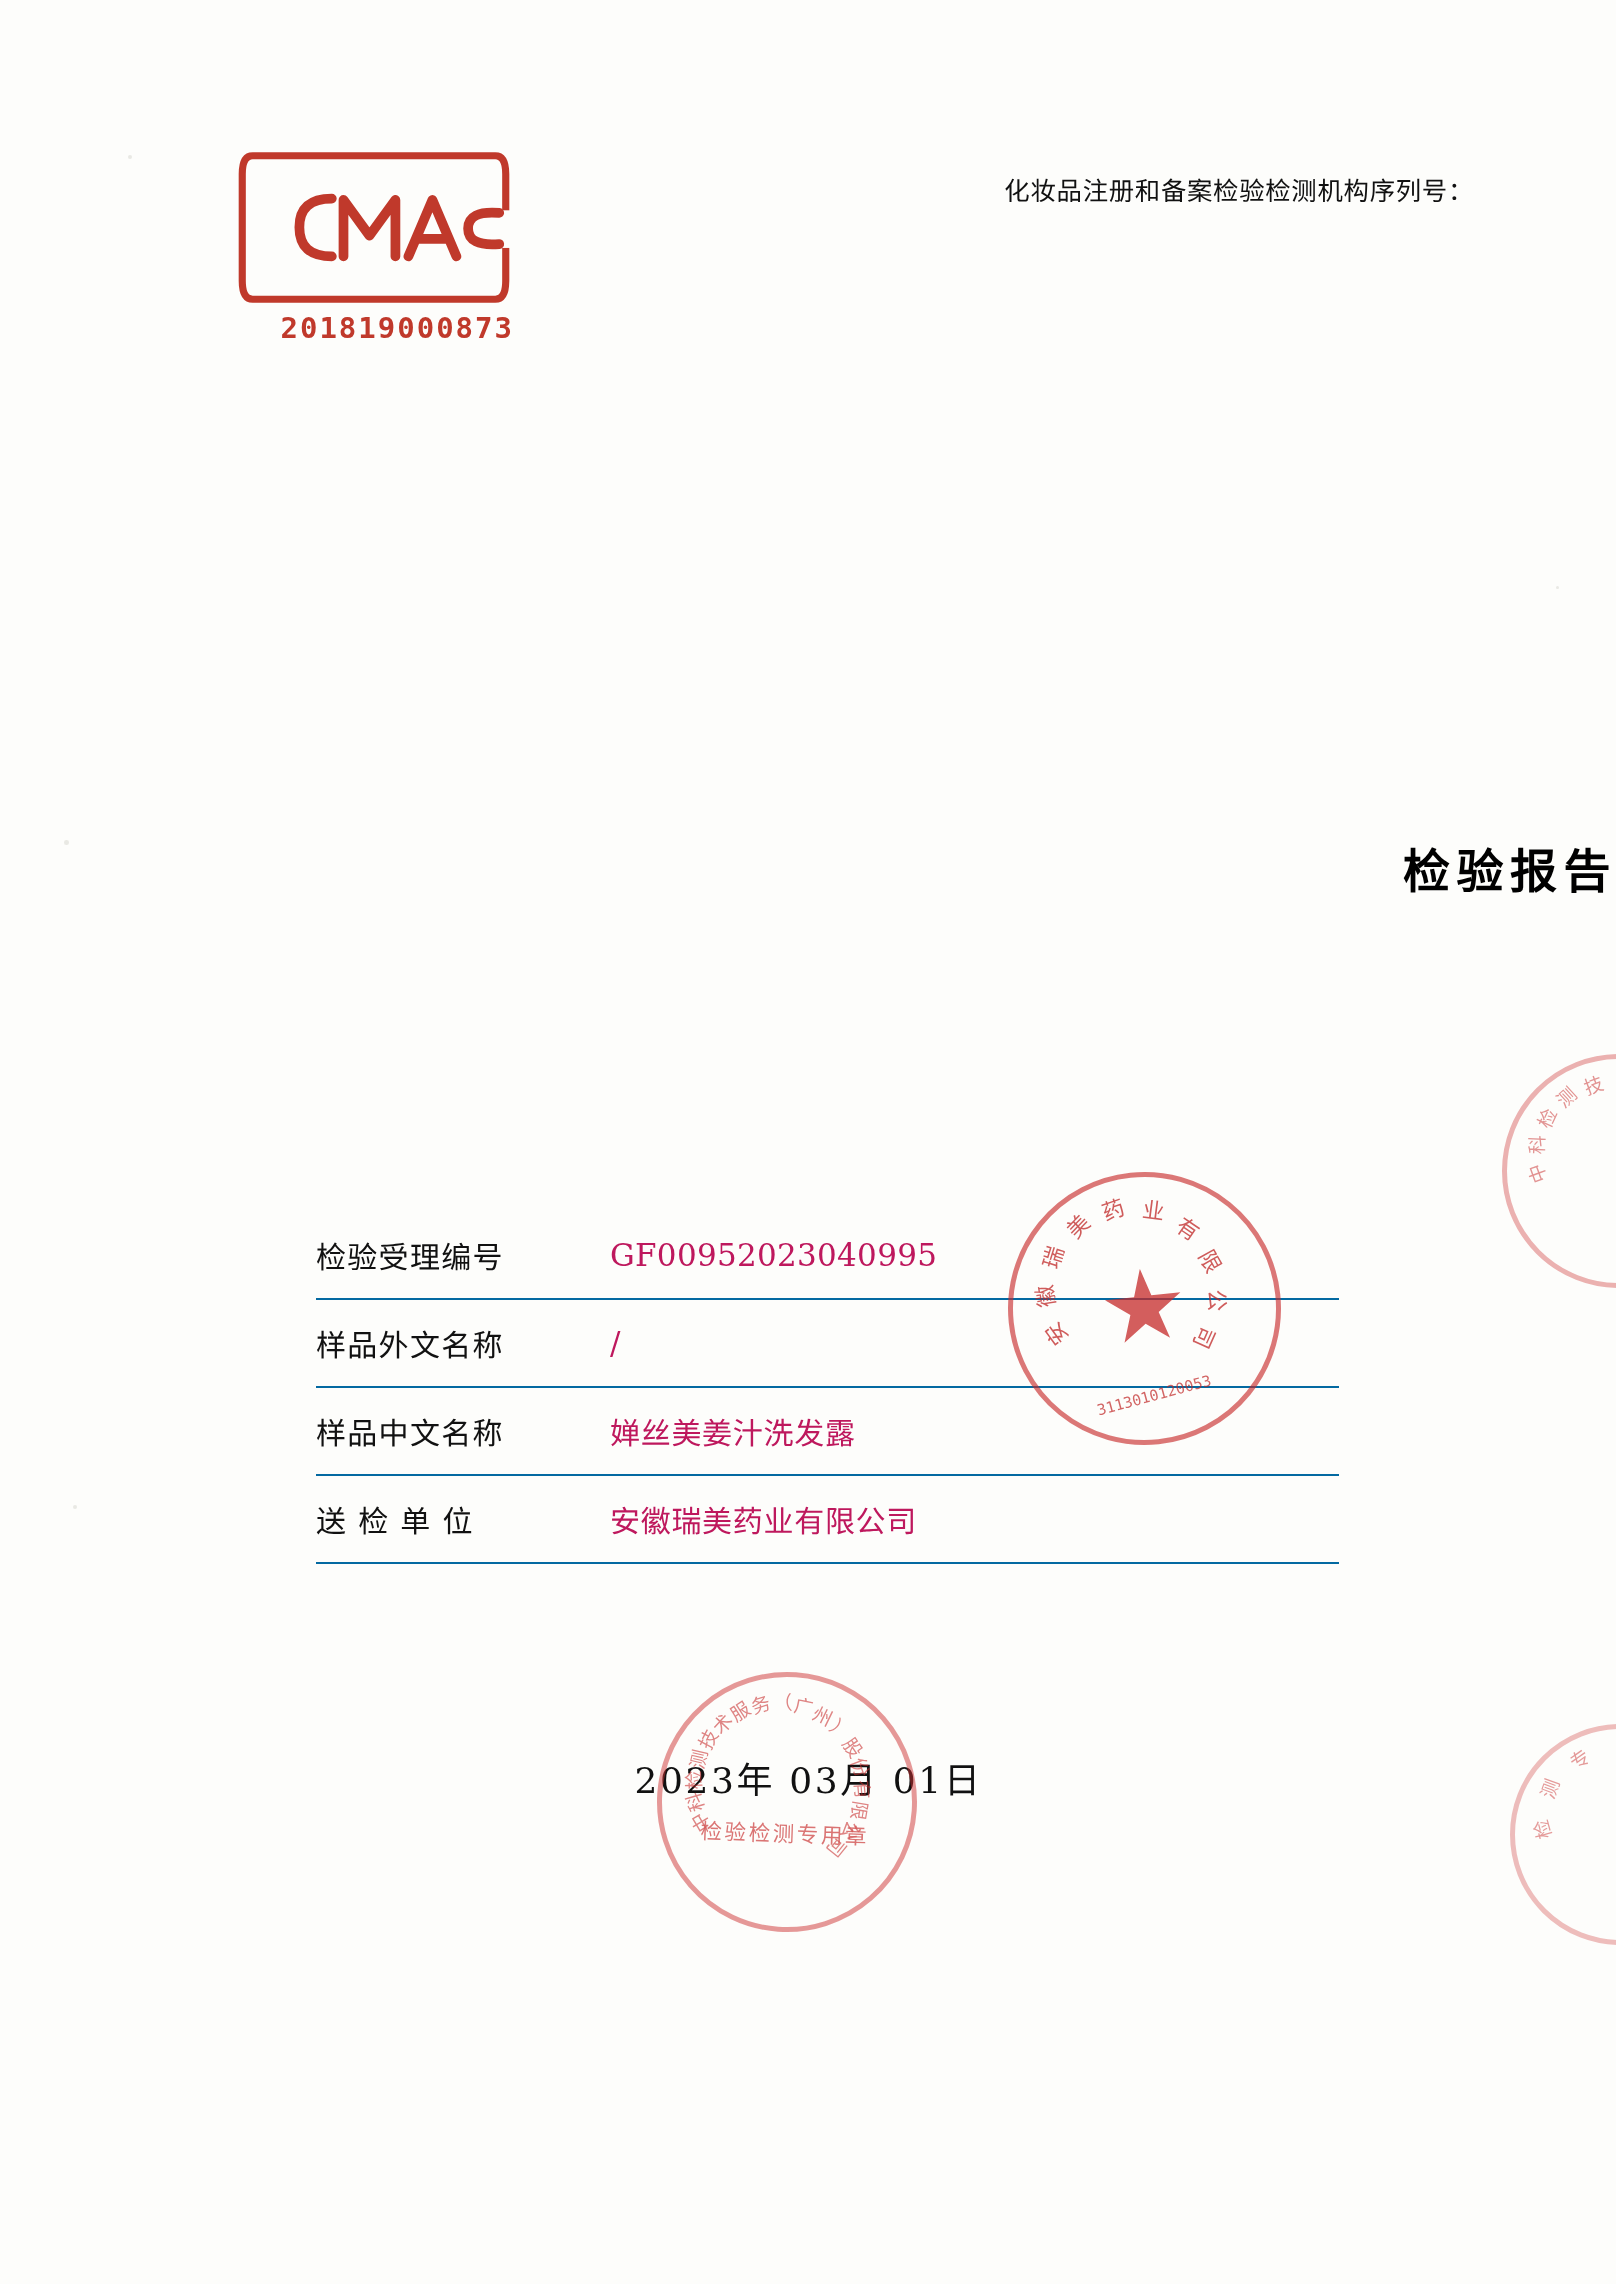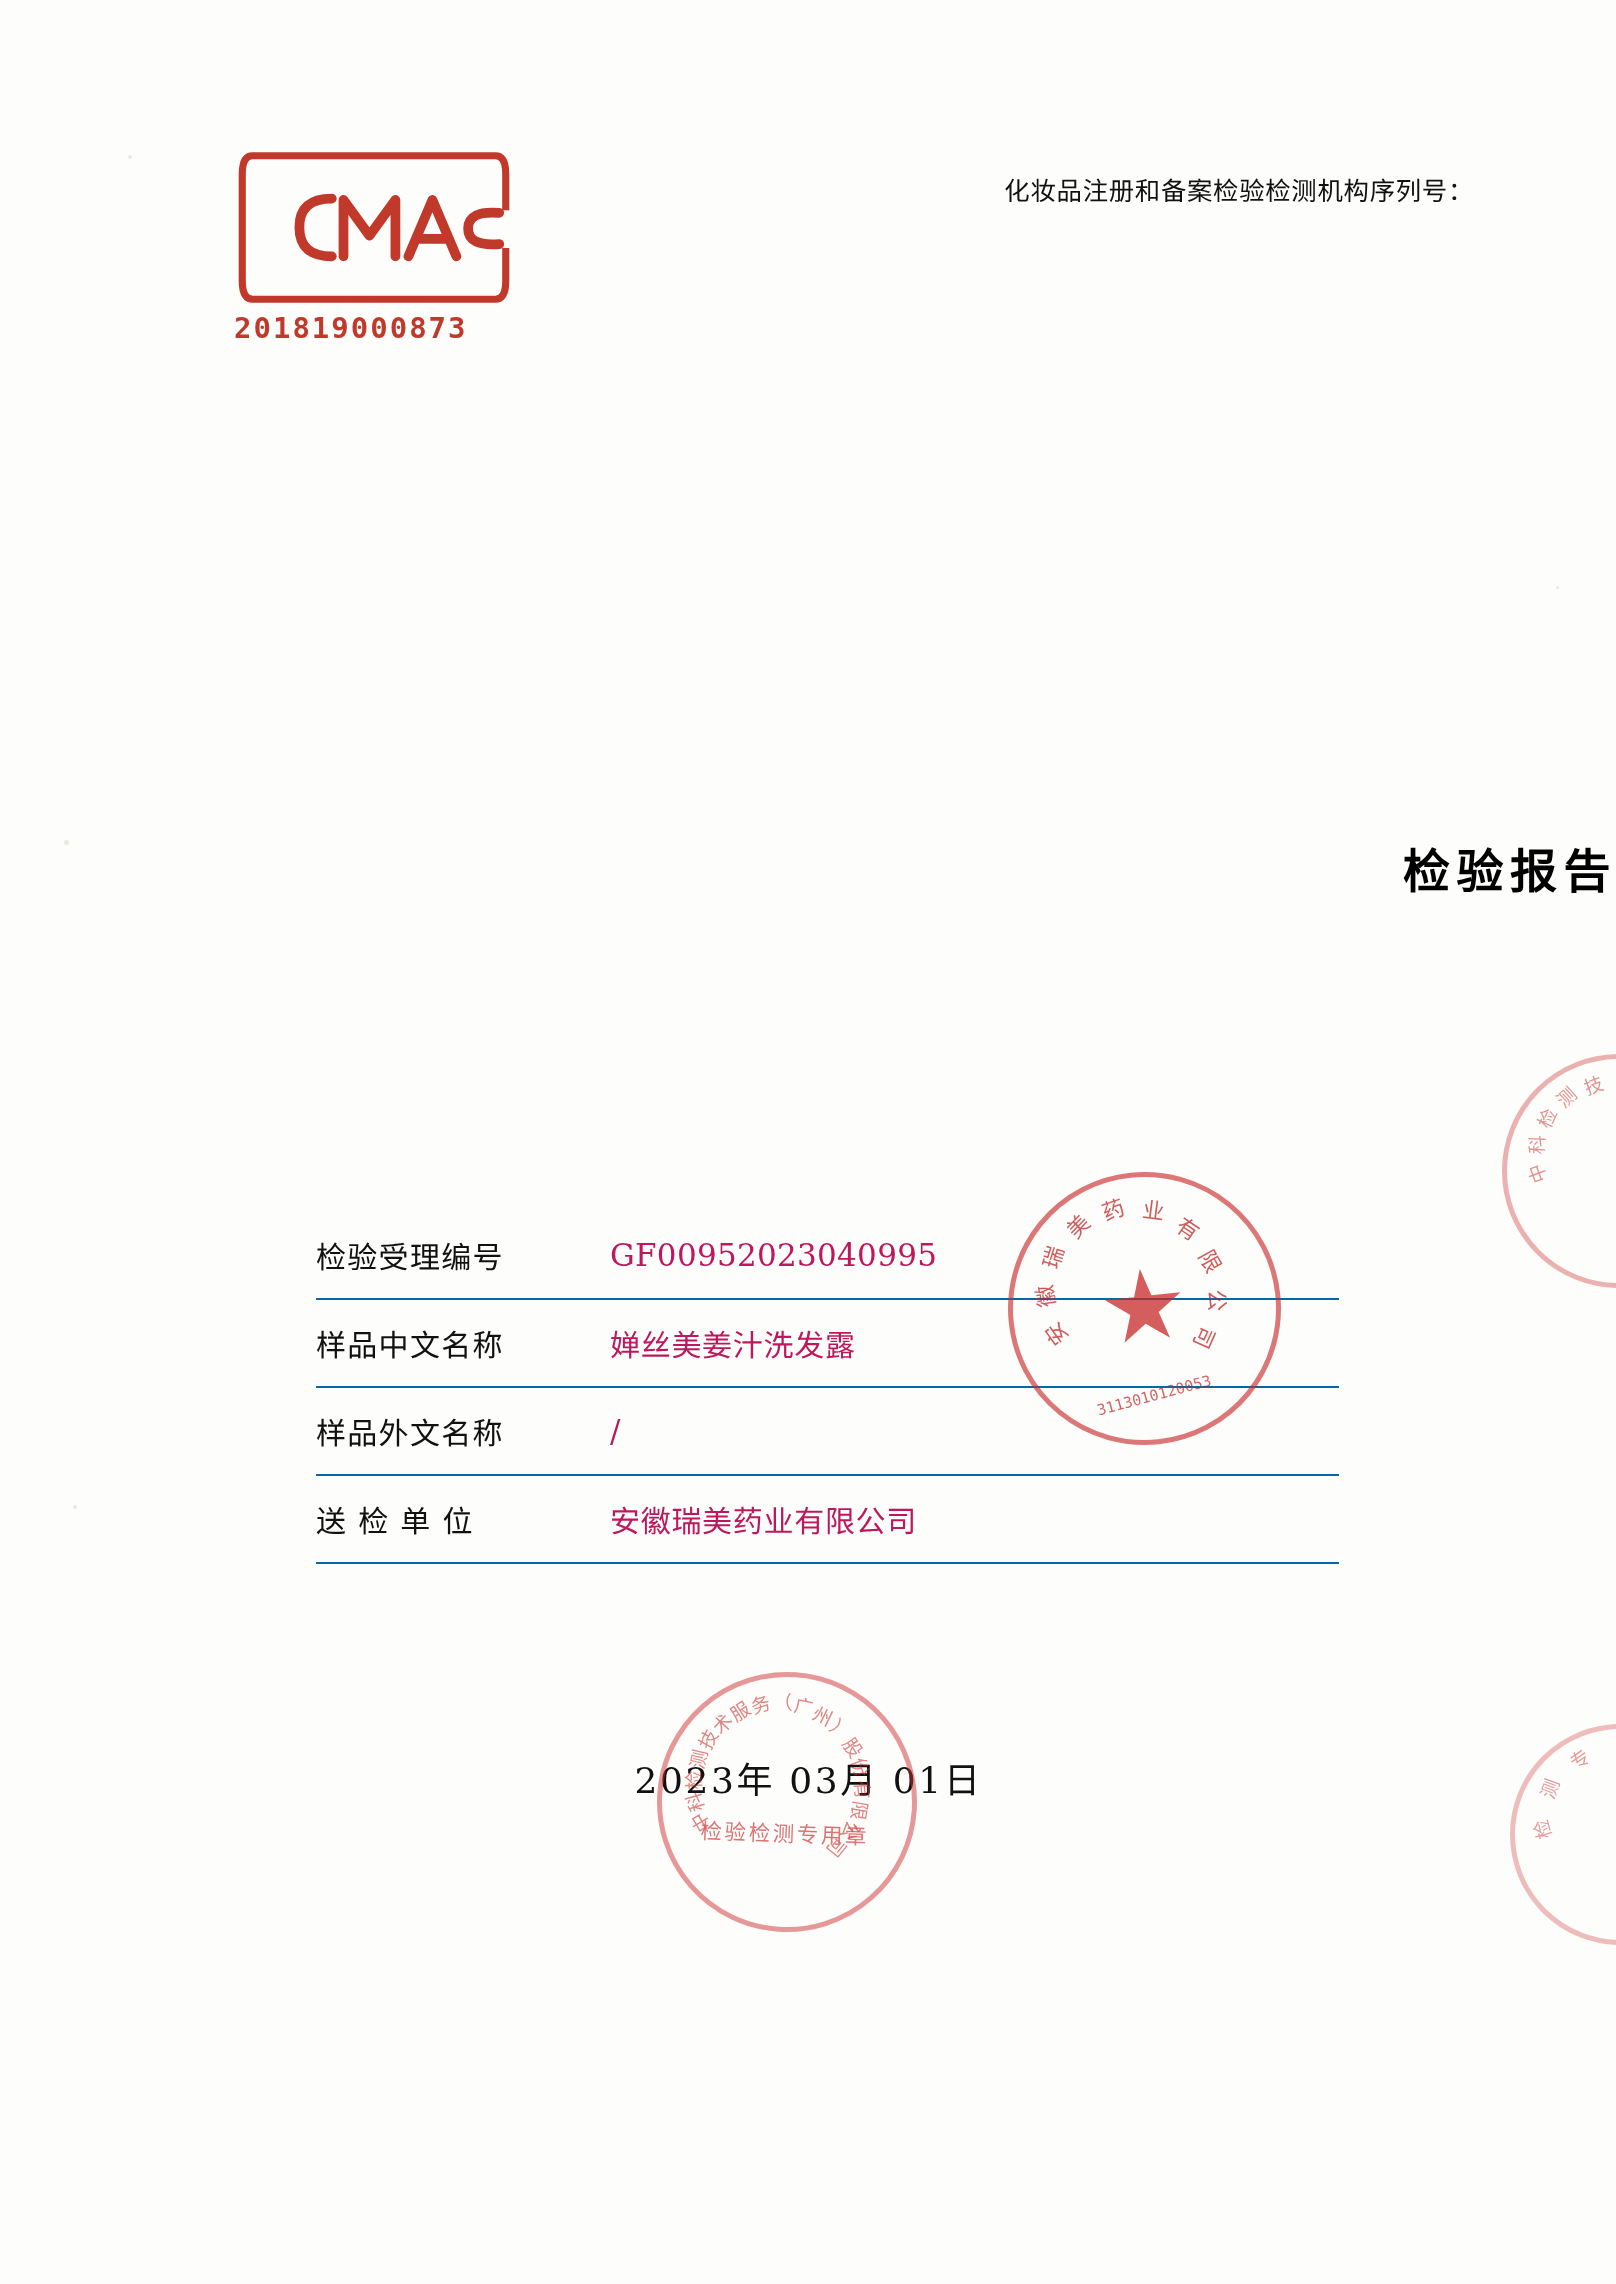--- a/index.html
+++ b/index.html
@@ -43,21 +43,21 @@
     height: 159px;
   }
   .cma-mark svg { display: block; }
   .cma-number {
     margin-top: 3.9px;
     font-family: "DejaVu Sans Mono", "Liberation Mono", monospace;
     font-size: 29px;
     font-weight: 700;
     letter-spacing: 2px;
     color: #c0392b;
-    text-align: left;
+    text-align: right;
     width: 280px;
   }
 
   
   .header-right {
     position: absolute;
     right: 143px;
     top: 172px;
     width: 638px;
     text-align: right;
@@ -287,27 +287,27 @@
   <div class="report-title">检验报告</div>
 
   <div class="fields">
 
     <div class="field-row">
       <div class="field-label">检验受理编号</div>
       <div class="field-value latin">GF00952023040995</div>
     </div>
 
     <div class="field-row">
+      <div class="field-label">样品外文名称</div>
+      <div class="field-value latin">/</div>
+    </div>
+
+    <div class="field-row">
       <div class="field-label">样品中文名称</div>
       <div class="field-value">婵丝美姜汁洗发露</div>
-    </div>
-
-    <div class="field-row">
-      <div class="field-label">样品外文名称</div>
-      <div class="field-value latin">/</div>
     </div>
 
     <div class="field-row">
       <div class="field-label spaced">送 检 单 位</div>
       <div class="field-value">安徽瑞美药业有限公司</div>
     </div>
 
   </div>
 
   <div class="date-line">

